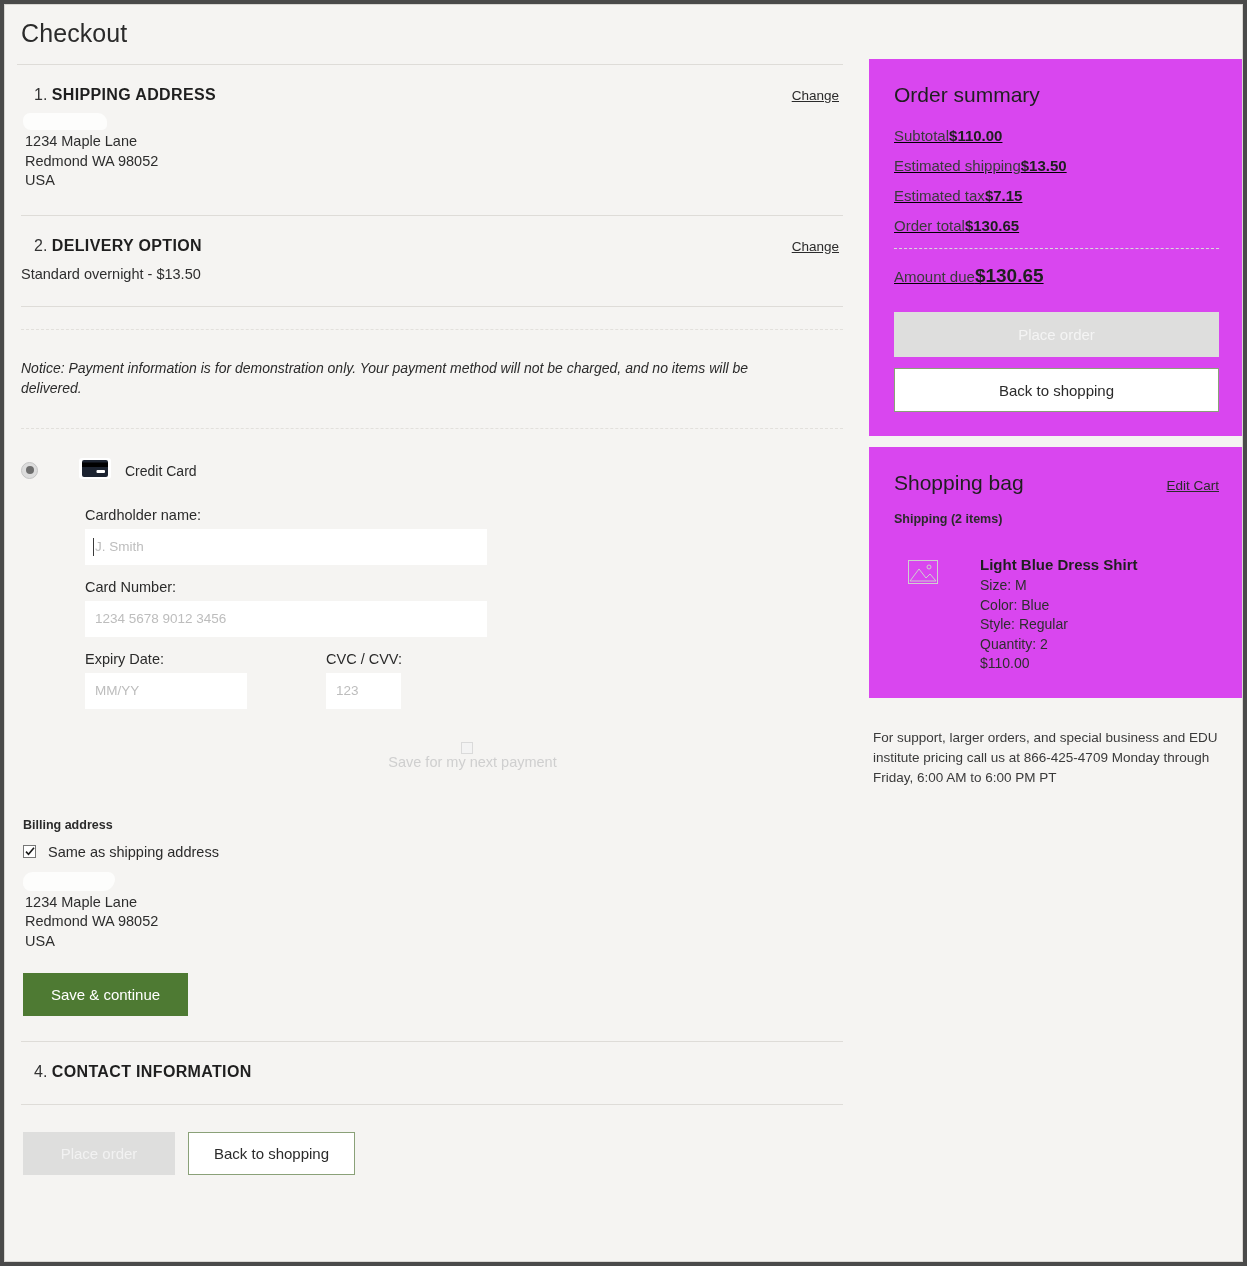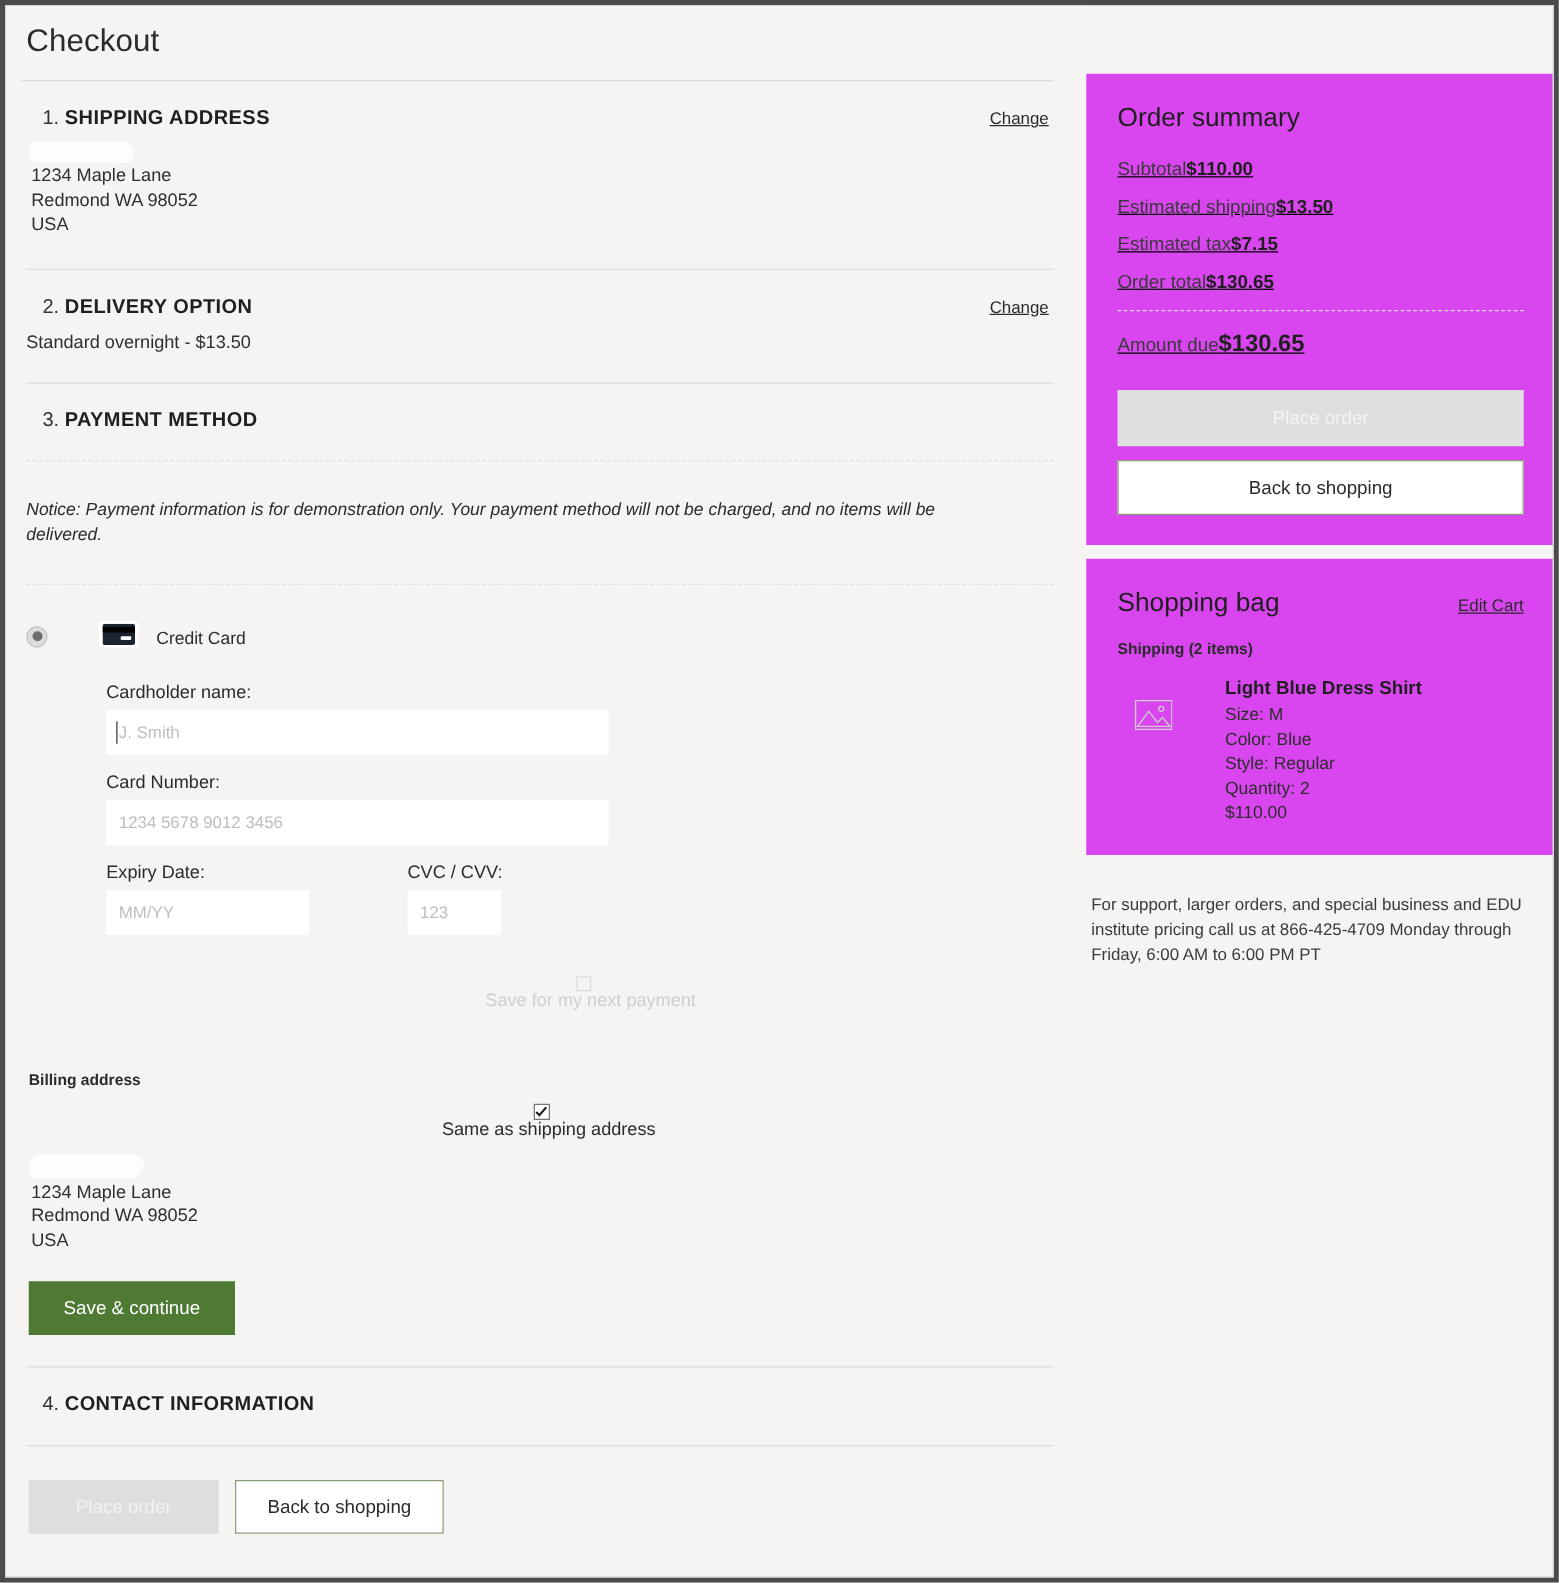--- a/index.html
+++ b/index.html
@@ -158,21 +158,21 @@
     width: 12px; height: 12px;
     border: 1px solid #dadada; background: #f3f3f3;
     flex: 0 0 12px;
   }
   .save-next-label { font-size: 14.5px; color: #cfcfcf; margin-left: 11px; }
 
   .billing-head {
     font-size: 12.5px; font-weight: bold; color: #2b2b2b;
     padding: 48px 0 0 2px;
   }
-  .same-row { display: flex; align-items: center; padding: 12px 0 0 2px; flex-direction: column; }
+  .same-row { display: flex; align-items: center; padding: 12px 0 0 2px; }
   .cb-checked {
     width: 13px; height: 13px; border: 1px solid #767676; background: #fff;
     display: flex; align-items: center; justify-content: center;
     flex: 0 0 13px; cursor: pointer;
   }
   .cb-checked svg { display: block; }
   .same-label { font-size: 14.5px; color: #2b2b2b; margin-left: 12px; }
 
   .billing-addr { padding-top: 12px; position: relative; }
 
@@ -260,21 +260,21 @@
   }
 
   .item { display: flex; margin-top: 16px; }
   .thumb {
     width: 58px; flex: 0 0 58px;
     display: flex; align-items: flex-start; justify-content: center;
     padding-top: 18px;
   }
   .thumb svg { display: block; }
   .item-info { padding-left: 28px; }
-  .item-name { font-size: 15px; font-weight: bold; color: #1f1f1f; margin-bottom: 3px; }
+  .item-name { font-size: 15px; font-weight: bold; color: #1f1f1f; margin-bottom: 3px; margin-top: 14px; }
   .item-attr { font-size: 14px; color: #2e2e2e; line-height: 19.5px; }
 
   .support {
     font-size: 13.5px; color: #3a3a3a; line-height: 20px;
     padding: 30px 22px 0 4px;
   }
 </style>
 </head>
 <body>
 
@@ -311,26 +311,20 @@
             <span class="lbl">DELIVERY OPTION</span>
           </div>
           <span class="change-link">Change</span>
         </div>
         <div class="delivery-line">Standard overnight -  $13.50</div>
         <div style="height:24px"></div>
         <div class="rule"></div>
       </div>
 
       <div class="section">
-        <div class="sec-head">
-          <div class="sec-title">
-            <span class="num">3.</span>
-            <span class="lbl">PAYMENT METHOD</span>
-          </div>
-        </div>
 
         <div class="pay-space-1"></div>
         <div class="rule-dotted"></div>
 
         <div class="notice">Notice: Payment information is for demonstration only.  Your payment method will not be charged, and no items will be delivered.</div>
 
         <div class="rule-dotted"></div>
 
         <div class="radio-row">
           <span class="radio">

